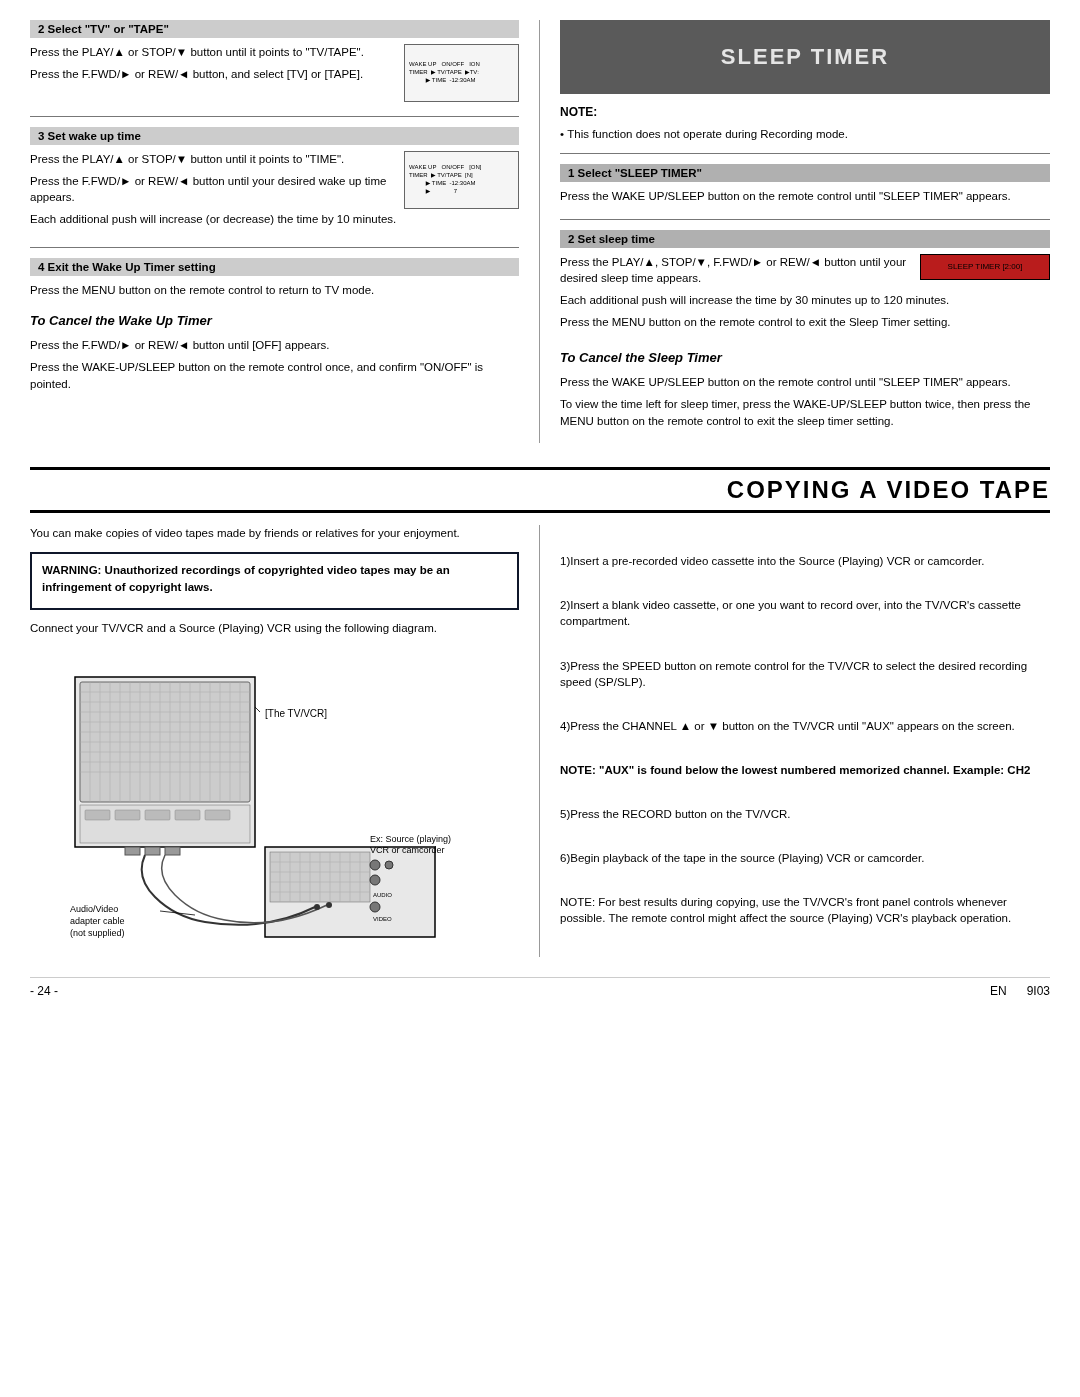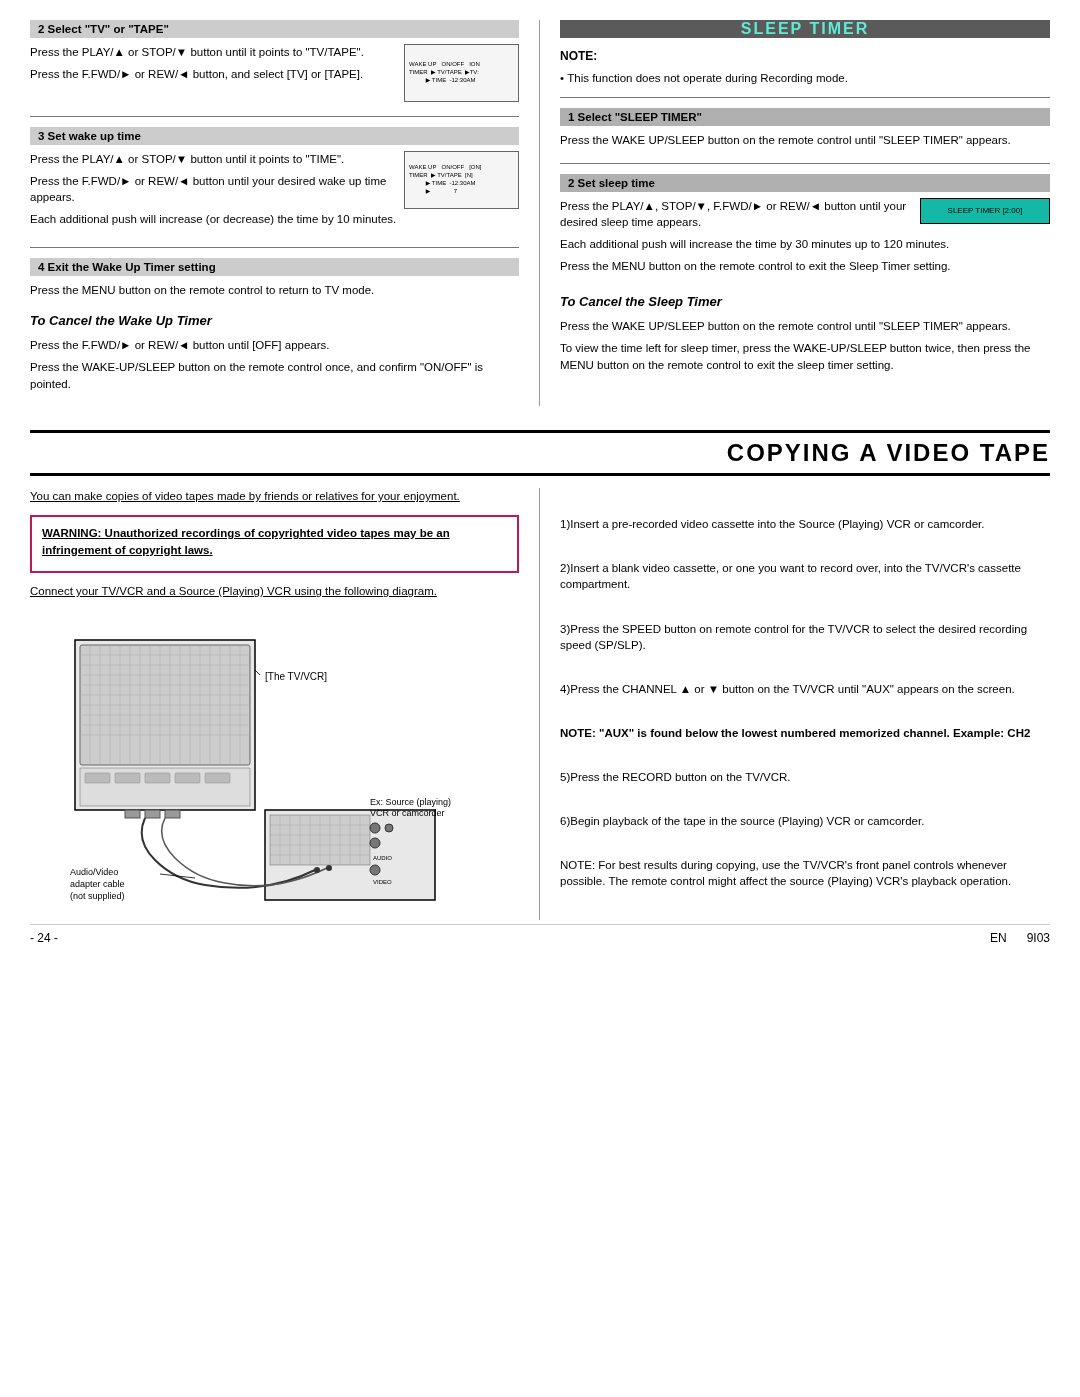--- a/index.html
+++ b/index.html
@@ -32,25 +32,25 @@
       border-right: 1px solid #999;
     }
     .right-col {
       width: 50%;
       padding-left: 20px;
     }
 
     
     .sleep-timer-header {
       background: #5a5a5a;
-      color: #5eead4;
+      color: #e5e5e5;
       text-align: center;
-      font-size: 16px;
-      font-weight: bold;
-      padding: 0 0;
+      font-size: 22px;
+      font-weight: bold;
+      padding: 24px 0;
       letter-spacing: 2px;
       margin-bottom: 10px;
       text-transform: uppercase;
     }
 
     
     .step-header {
       background: #ccc;
       padding: 3px 8px;
       font-weight: bold;
@@ -110,29 +110,28 @@
     }
 
     .bottom-section {
       display: flex;
       gap: 0;
     }
     .bottom-left {
       width: 50%;
       padding-right: 20px;
       border-right: 1px solid #999;
-      text-decoration: underline;
     }
     .bottom-right {
       width: 50%;
       padding-left: 20px;
     }
 
     .warning-box {
-      border: 2px solid #be185d;
+      border: 2px solid #0f172a;
       padding: 8px 10px;
       margin: 10px 0;
       font-size: 11.5px;
     }
     .warning-box strong {
       font-weight: bold;
     }
 
     
     .video-diagram {
@@ -147,21 +146,21 @@
       font-size: 11.5px;
       line-height: 1.4;
       margin-top: 28px;
     }
 
     
     .page-footer {
       display: flex;
       justify-content: space-between;
       align-items: center;
-      margin-top: 4px;
+      margin-top: 20px;
       border-top: 1px solid #ccc;
       padding-top: 6px;
     }
 
     .bold-italic { font-style: italic; font-weight: bold; }
 
     p { margin-bottom: 5px; font-size: 11.5px; line-height: 1.45; }
 
     .clearfix::after { content: ''; display: table; clear: both; }
     .diagram-line {
@@ -187,21 +186,21 @@
       float: right;
       margin-left: 10px;
       border: 1px solid #000;
       width: 130px;
       height: 26px;
       font-size: 7.5px;
       display: flex;
       align-items: center;
       justify-content: center;
       padding: 9px;
-      background: #14b8a6;
+      background: #b91c1c;
     }
 
   </style>
 </head>
 <body>
 
 <div class="page">
 
   <div class="top-section">
 

